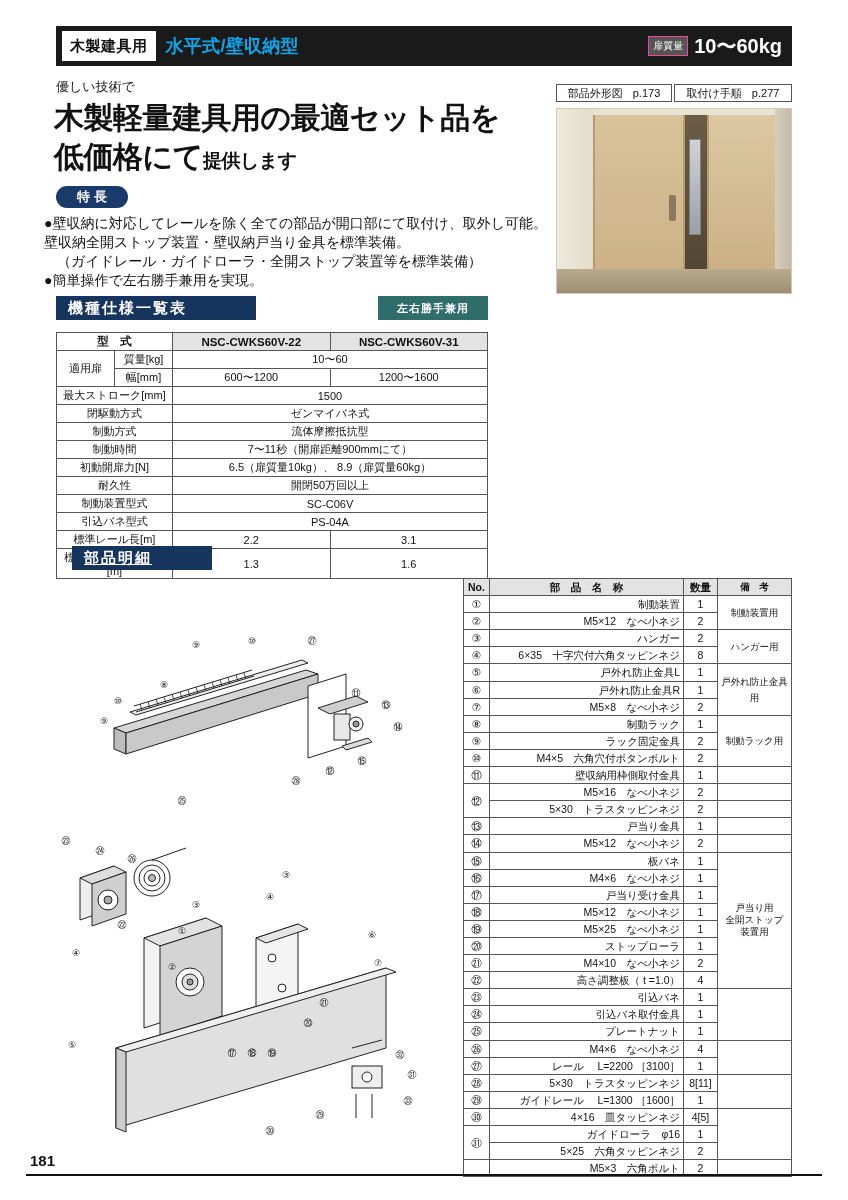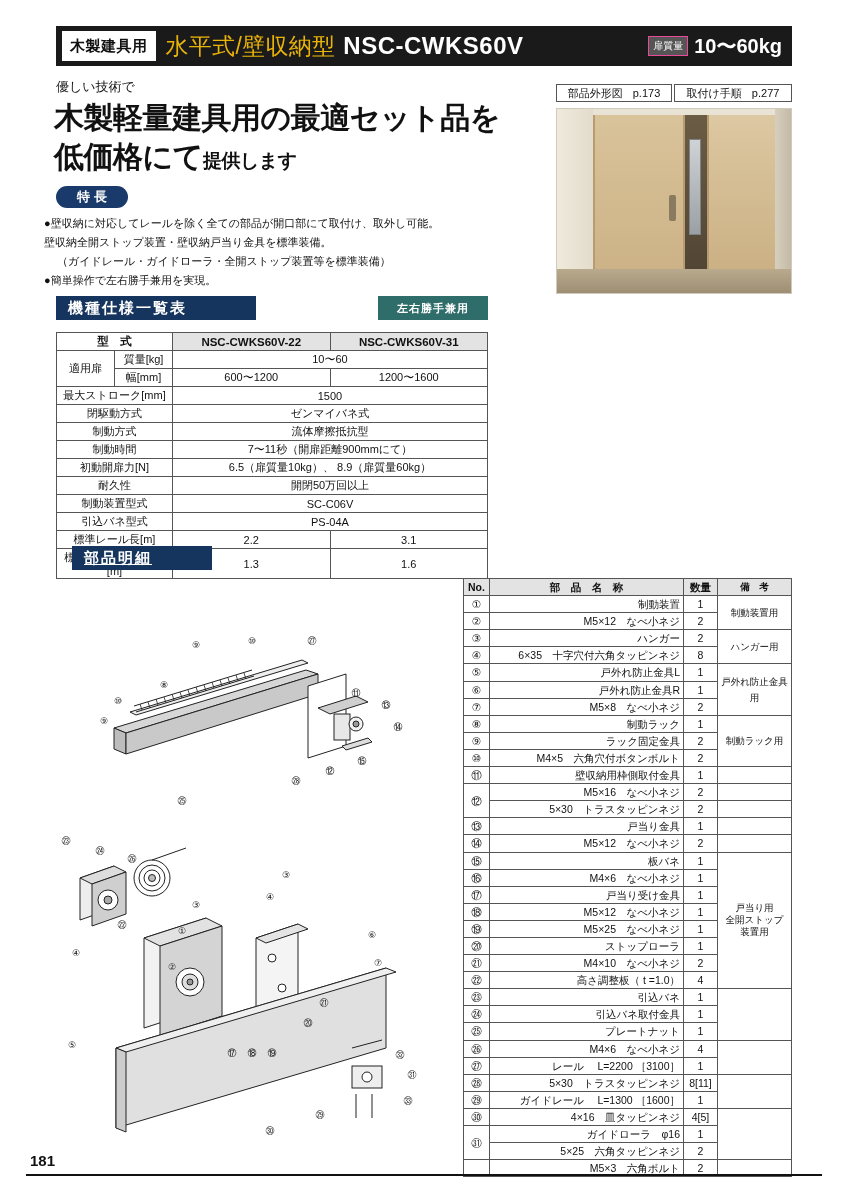--- a/index.html
+++ b/index.html
@@ -23,21 +23,21 @@
   .hdr-tag {
     margin: 5px 0 5px 6px;
     background: #ffffff; color: #111;
     font-size: 15px; font-weight: bold;
     display: flex; align-items: center; justify-content: center;
     padding: 0 8px;
     letter-spacing: 0.5px;
   }
   .hdr-sep { width: 10px; }
   .hdr-type {
-    color: #eab308; font-size: 23px; font-weight: normal;
+    color: #0ea5e9; font-size: 18px; font-weight: bold;
     display:flex; align-items:center;
     letter-spacing: 0.3px;
   }
   .hdr-model {
     color:#fff; font-size: 24px; font-weight: bold;
     display:flex; align-items:center; margin-left:8px;
     letter-spacing: 0.5px;
   }
   .hdr-right {
     margin-left:auto; display:flex; align-items:center; padding-right:10px;
@@ -56,21 +56,21 @@
 
   
   .feat-badge {
     position:absolute; left:56px; top:186px;
     width:72px; height:22px; border-radius:11px;
     background:#1a3a6b; color:#fff;
     font-size:13px; font-weight:bold;
     display:flex; align-items:center; justify-content:center;
     letter-spacing:4px; text-indent:4px;
   }
-  .feat-list { position:absolute; left:44px; top:214px; width:490px; font-size:11px; line-height:19px; }
+  .feat-list { position:absolute; left:44px; top:214px; width:490px; font-size:14px; line-height:19px; }
   .feat-list div { white-space:nowrap; }
   .feat-sub { padding-left:13px; }
 
   
   .refbox {
     position:absolute; top:84px;
     border:1px solid #555; height:18px;
     display:flex; align-items:center; justify-content:center;
     font-size:11px; padding:0 6px; background:#fff;
   }
@@ -152,21 +152,20 @@
 </style>
 </head>
 <body>
 
 <div class="page">
 
   <div class="header">
     <div class="hdr-tag">木製建具用</div>
     <div class="hdr-sep"></div>
     <div class="hdr-type">水平式/壁収納型</div>
-    <div class="hdr-model">NSC-CWKS60V</div>
     <div class="hdr-right">
       <div class="hdr-weight-label">扉質量</div>
       <div class="hdr-weight-val">10〜60kg</div>
     </div>
   </div>
 
   <div class="lead-small">優しい技術で</div>
   <div class="lead-big1">木製軽量建具用の最適セット品を</div>
   <div class="lead-big2"><span>低価格にて</span><span class="small">提供します</span></div>
 

